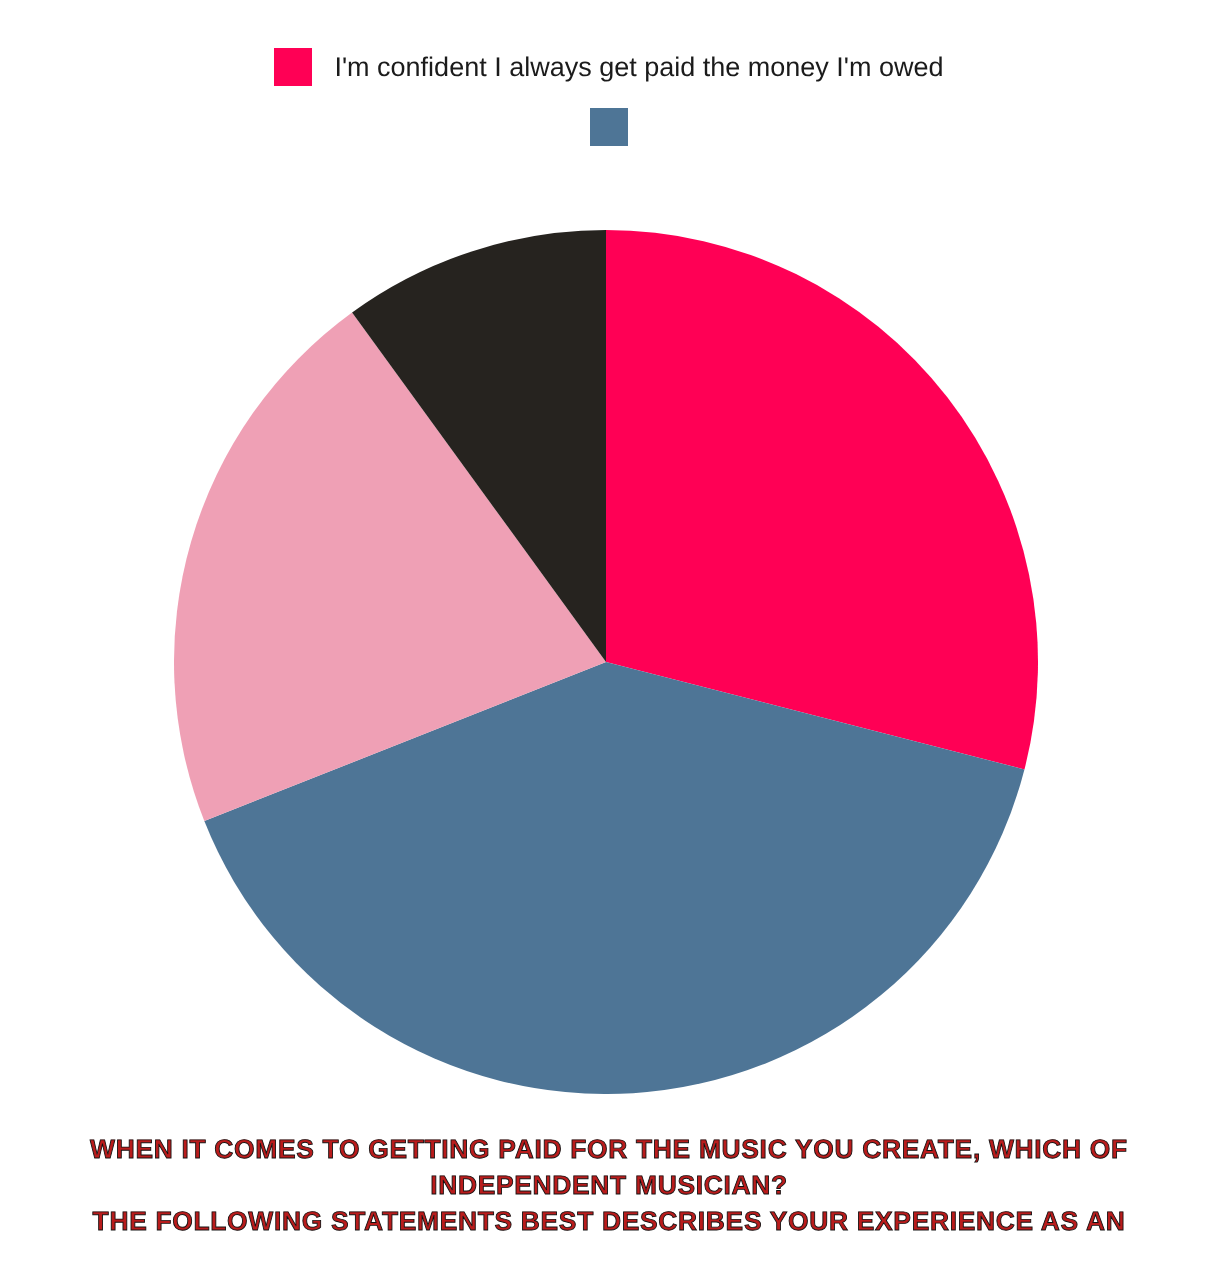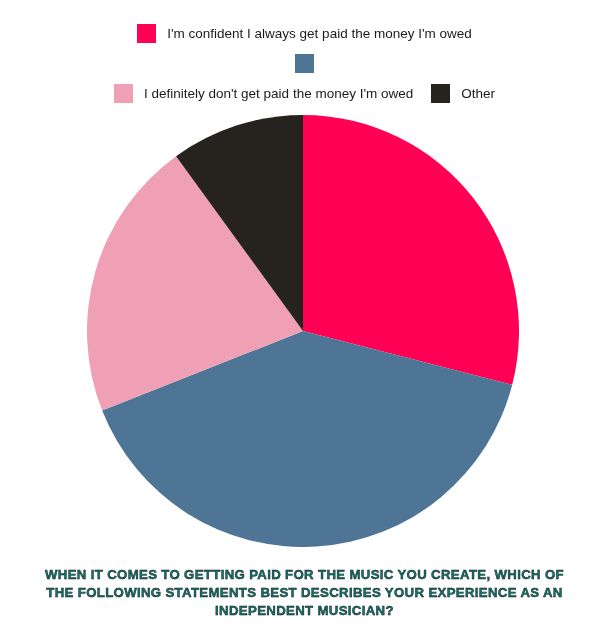--- a/index.html
+++ b/index.html
@@ -78,21 +78,21 @@
     height: 432px;
   }
 
   
   #chart-title {
     position: absolute;
     left: 14px;
     top: 566px;
     width: 581px;
     text-align: center;
-    color: #0f766e;
+    color: #b91c1c;
     font-family: "Liberation Sans Narrow", "Liberation Sans", sans-serif;
     font-weight: bold;
     font-size: 13.2px;
     line-height: 18px;
     letter-spacing: 0.35px;
     text-transform: uppercase;
     -webkit-text-stroke: 0.45px #111111;
   }
   .title-line {
     display: block;
@@ -112,43 +112,33 @@
         <span class="legend-label">I'm confident I always get paid the money I'm owed</span>
       </div>
     </div>
 
     <div class="legend-row">
       <div class="legend-entry">
         <span class="legend-swatch" style="background-color: rgb(78, 117, 150);"></span>
       </div>
     </div>
 
-    <div class="legend-row">
-      <div class="legend-entry">
-        <span class="legend-swatch" style="background-color: rgb(239, 160, 181);"></span>
-        <span class="legend-label">I definitely don't get paid the money I'm owed</span>
-      </div>
-      <div class="legend-entry">
-        <span class="legend-swatch" style="background-color: rgb(38, 35, 31);"></span>
-        <span class="legend-label">Other</span>
-      </div>
-    </div>
 
   </div>
 
   <div id="pie-wrap">
     <svg id="pie-svg" viewBox="0 0 432 432">
       <g id="pie-slices">
           <path d="M 216 216 L 216.000 0.000 A 216 216 0 0 1 425.214 269.717 Z" fill="#ff0055" shape-rendering="geometricPrecision"></path>
           <path d="M 216 216 L 425.214 269.717 A 216 216 0 0 1 15.168 295.515 Z" fill="#4e7596" shape-rendering="geometricPrecision"></path>
           <path d="M 216 216 L 15.168 295.515 A 216 216 0 0 1 89.038 41.252 Z" fill="#efa0b5" shape-rendering="geometricPrecision"></path>
           <path d="M 216 216 L 89.038 41.252 A 216 216 0 0 1 216.000 0.000 Z" fill="#26231f" shape-rendering="geometricPrecision"></path>
         </g>
     </svg>
   </div>
 
   <div id="chart-title">
     <span class="title-line">WHEN IT COMES TO GETTING PAID FOR THE MUSIC YOU CREATE, WHICH OF</span>
+    <span class="title-line">INDEPENDENT MUSICIAN?</span>
     <span class="title-line">THE FOLLOWING STATEMENTS BEST DESCRIBES YOUR EXPERIENCE AS AN</span>
-    <span class="title-line">INDEPENDENT MUSICIAN?</span>
   </div>
 
 </div>
 
 </body></html>

